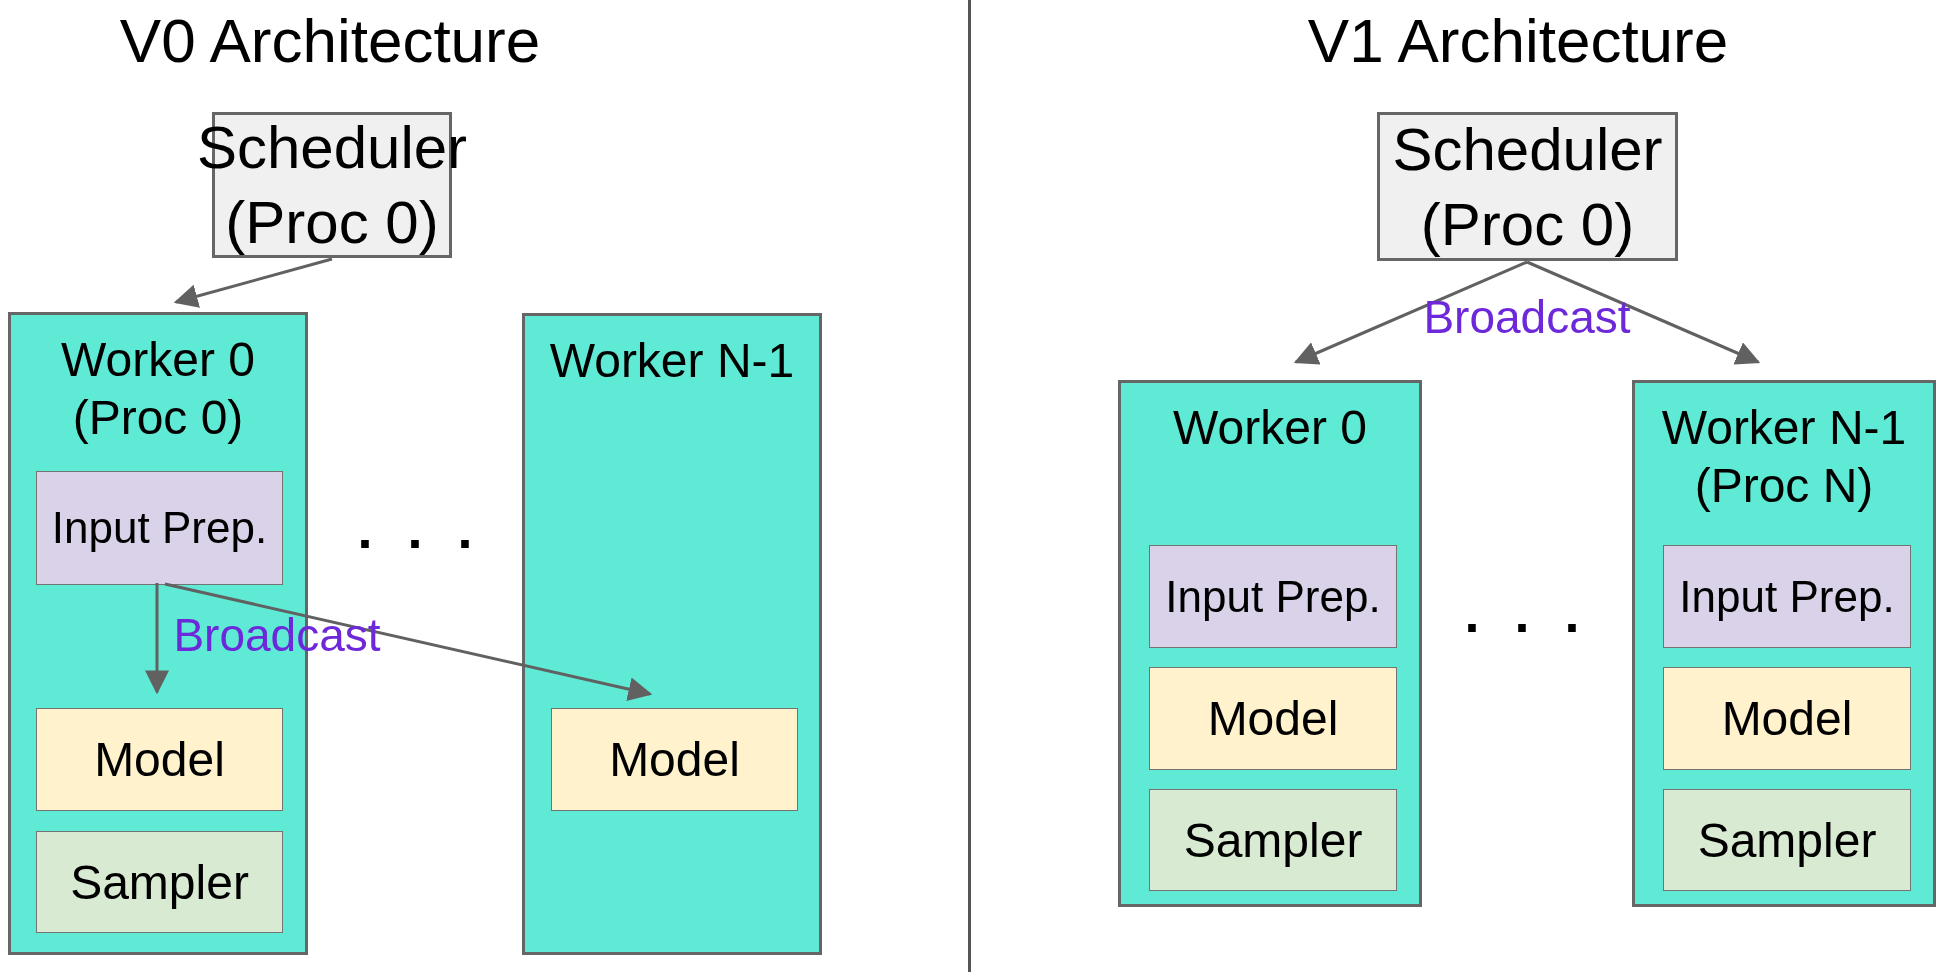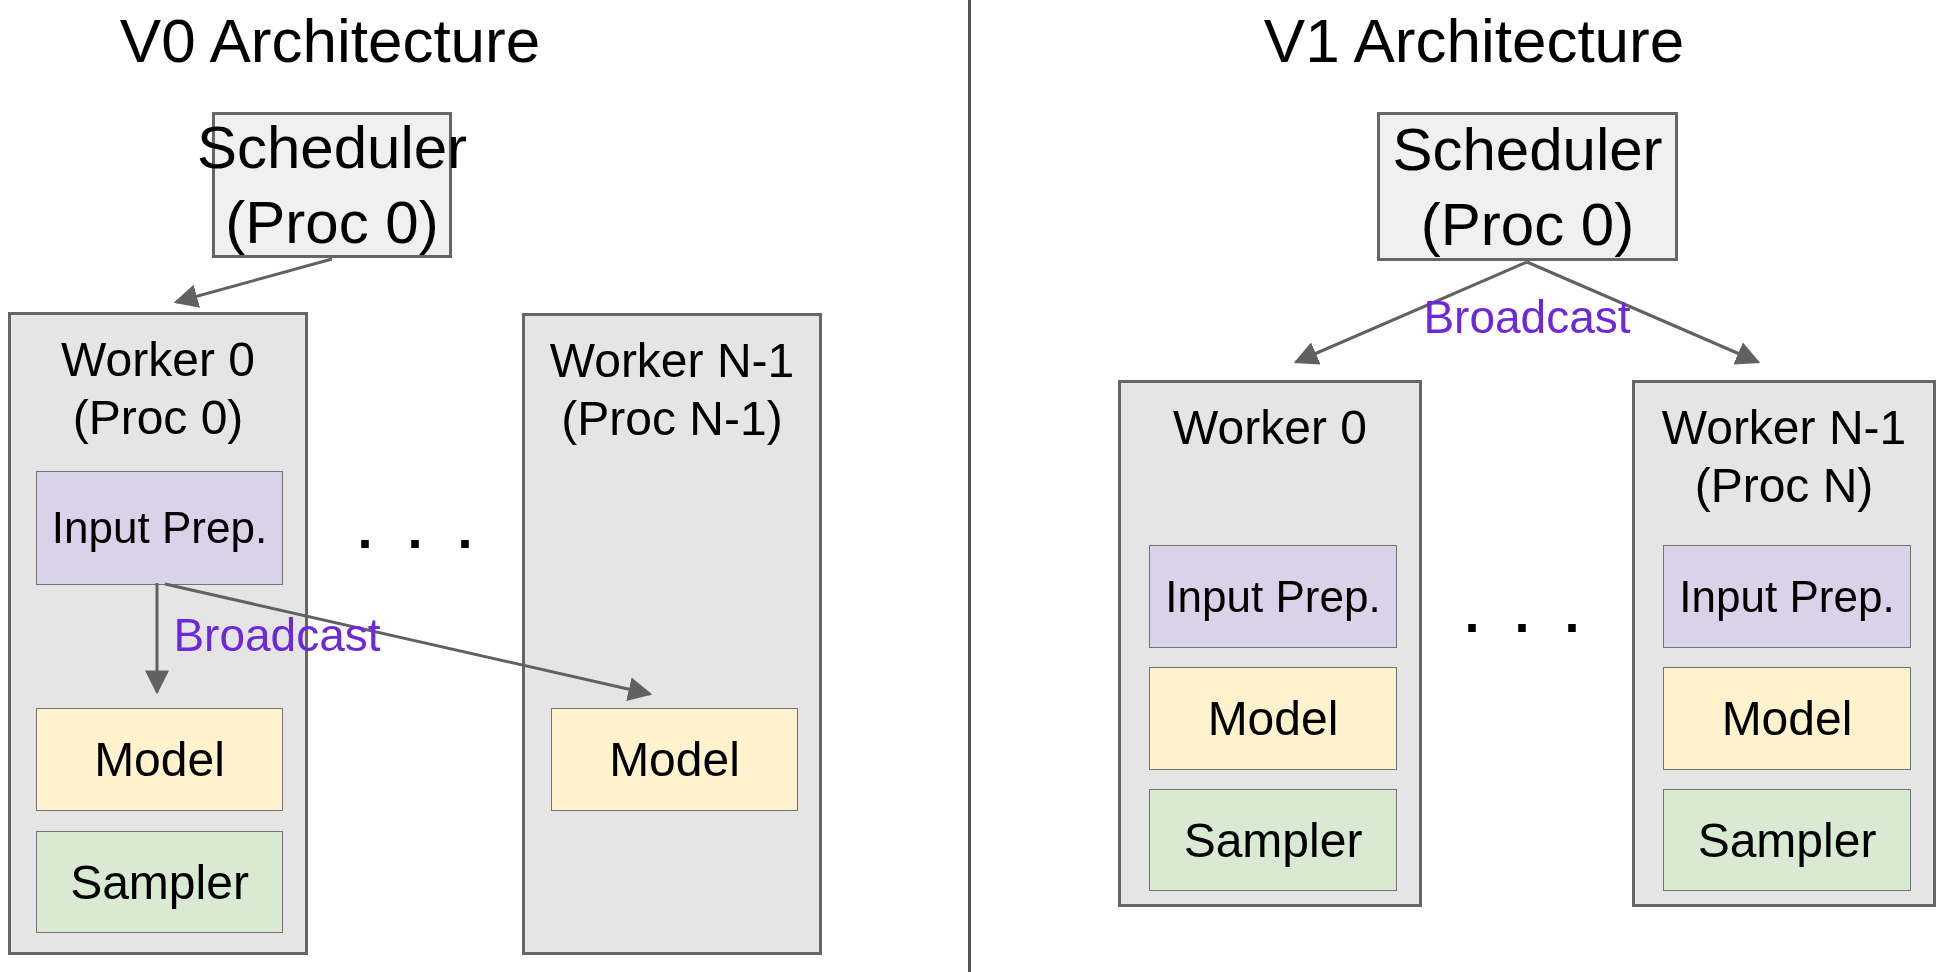--- a/index.html
+++ b/index.html
@@ -12,21 +12,21 @@
     font-size:62px;line-height:1.12;text-align:center;color:#000;z-index:2;
   }
   .box{
     position:absolute;box-sizing:border-box;display:flex;flex-direction:column;
     align-items:center;justify-content:center;text-align:center;z-index:1;
   }
   .scheduler{
     background:#f0f0f0;border:3px solid #666666;font-size:60px;line-height:1.25;
   }
   .worker{
-    background:#e5e5e5;border:3px solid #666666;justify-content:flex-start;
+    background:#5eead4;border:3px solid #666666;justify-content:flex-start;
   }
   .worker-label{
     padding-top:16px;font-size:48px;line-height:1.21;text-align:center;width:100%;
   }
   .inner{
     position:absolute;box-sizing:border-box;border:1px solid #737373;
     display:flex;align-items:center;justify-content:center;text-align:center;
   }
   .inner.prep{background:#d9d2e9;font-size:44px;}
   .inner.model{background:#fff2cc;font-size:48px;}
@@ -58,30 +58,29 @@
       <div>(Proc 0)</div>
     </div>
     <div class="inner prep" style="left:25px;top:156px;width:247px;height:114px;">Input Prep.</div>
     <div class="inner model" style="left:25px;top:393px;width:247px;height:103px;">Model</div>
     <div class="inner sampler" style="left:25px;top:516px;width:247px;height:102px;">Sampler</div>
   </div>
 
   <div class="box worker" style="left:522px;top:313px;width:300px;height:642px;">
     <div class="worker-label">
       <div>Worker N-1</div>
-      <div>(Proc N-1)</div>
     </div>
     <div class="inner model" style="left:26px;top:392px;width:247px;height:103px;">Model</div>
   </div>
 
   <div class="free-label" style="left:172px;top:612px;width:210px;">Broadcast</div>
 
   <div class="dots" style="left:340px;top:498px;width:160px;">. . .</div>
 
-  <div class="abs title" style="left:1174px;top:6px;width:600px;">V1 Architecture</div>
+  <div class="abs title" style="left:1218px;top:6px;width:600px;">V1 Architecture</div>
 
   <div class="box scheduler" style="left:1377px;top:112px;width:301px;height:149px;">
     <div>Scheduler</div>
     <div>(Proc 0)</div>
   </div>
 
   <div class="free-label" style="left:1422px;top:294px;width:210px;">Broadcast</div>
 
   <div class="box worker" style="left:1118px;top:380px;width:304px;height:527px;">
     <div class="worker-label">

